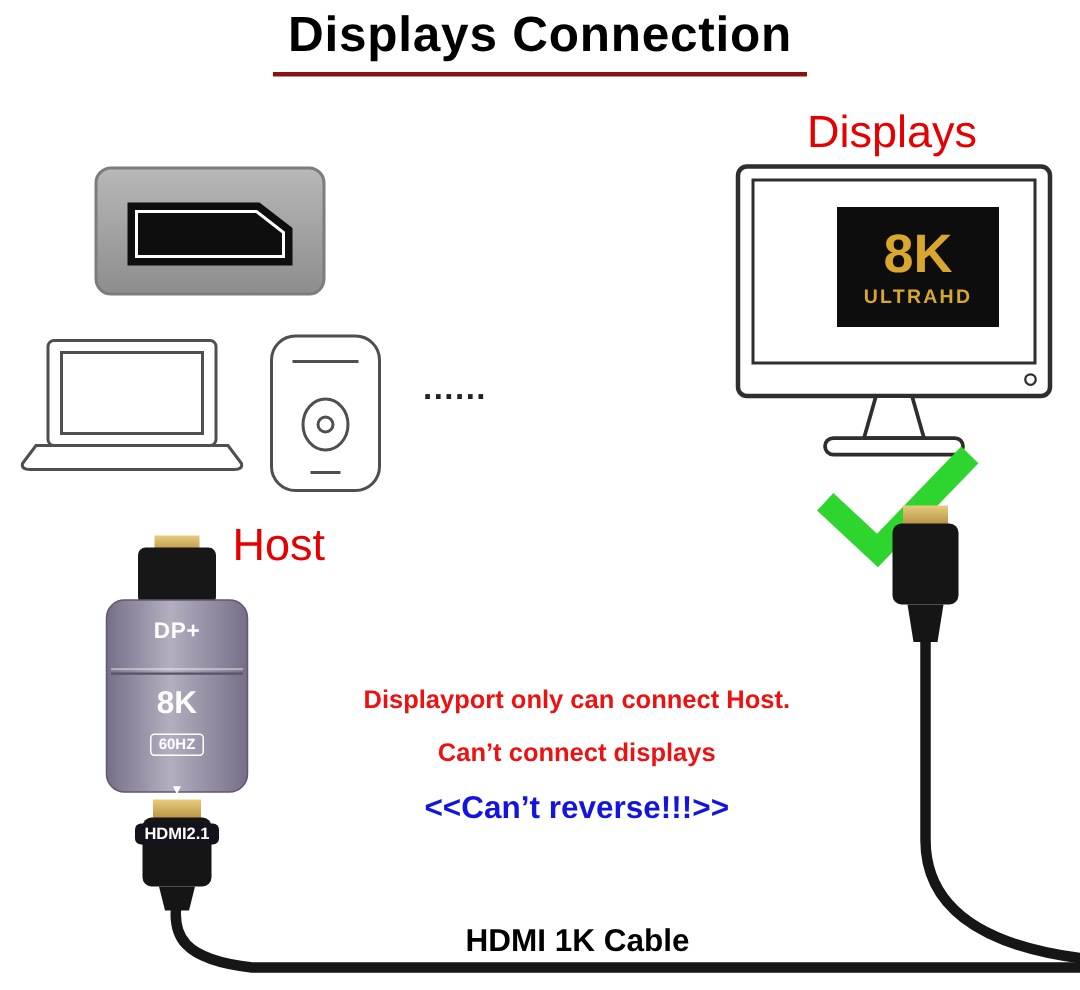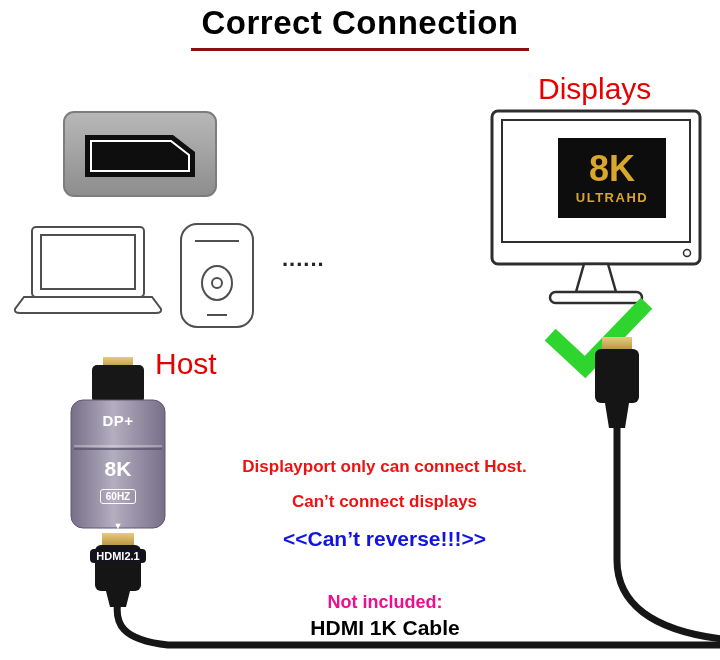--- a/index.html
+++ b/index.html
@@ -126,21 +126,21 @@
     </g>
 
     <g>
       <rect x="602" y="337" width="30" height="14" fill="url(#gradGold)"></rect>
       <rect x="595" y="349" width="44" height="54" rx="6" fill="#151515"></rect>
       <path d="M605,403 L629,403 L625,428 L609,428 Z" fill="#151515"></path>
     </g>
   </svg>
 
   <div class="txt title-wrap">
-    <span class="title">Correct Connection</span>
+    <span class="title">Displays Connection</span>
   </div>
 
   <div class="txt lbl-host">Host</div>
   <div class="txt lbl-displays">Displays</div>
   <div class="txt dots">......</div>
 
   <div class="txt monitor-badge">
     <div class="big">8K</div>
     <div class="small">ULTRAHD</div>
   </div>
@@ -154,16 +154,15 @@
     <span>HDMI2.1</span>
   </div>
   <div class="txt ad-label ad-arrow">▼</div>
 
   <div class="txt notes">
     <p class="note-red">Displayport only can connect Host.</p>
     <p class="note-red">Can’t connect displays</p>
     <p class="note-blue">&lt;&lt;Can’t reverse!!!&gt;&gt;</p>
   </div>
 
-  <div class="txt footer-notinc">Not included:</div>
   <div class="txt footer-cable">HDMI 1K Cable</div>
 
 </div>
 
 </body></html>

